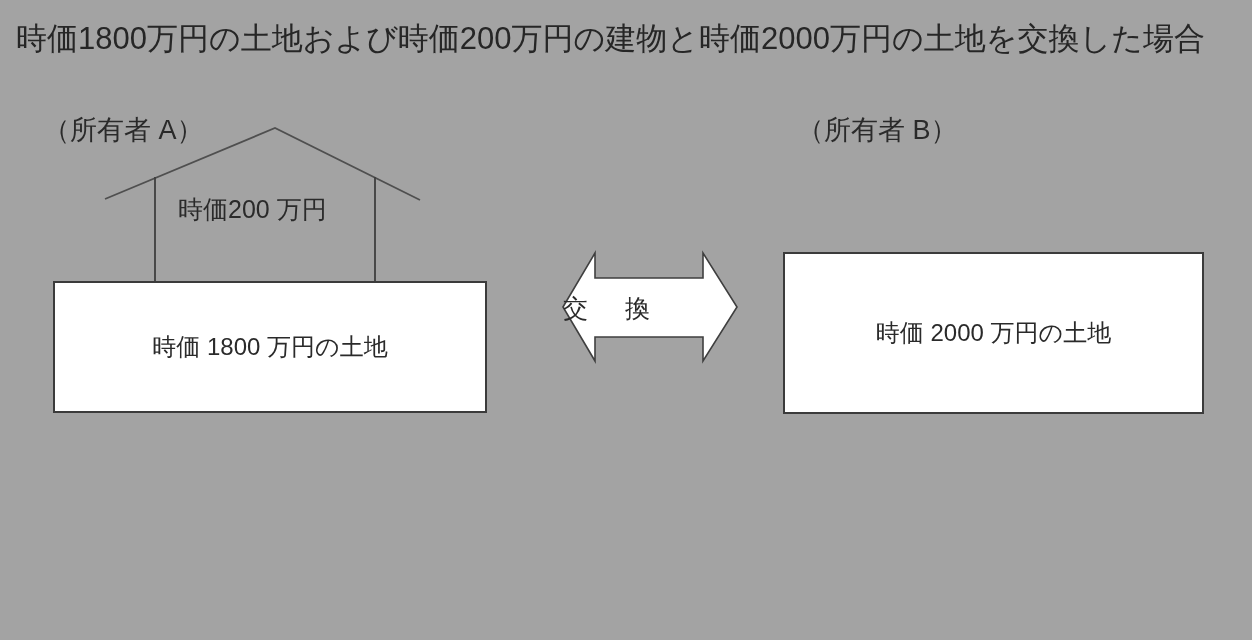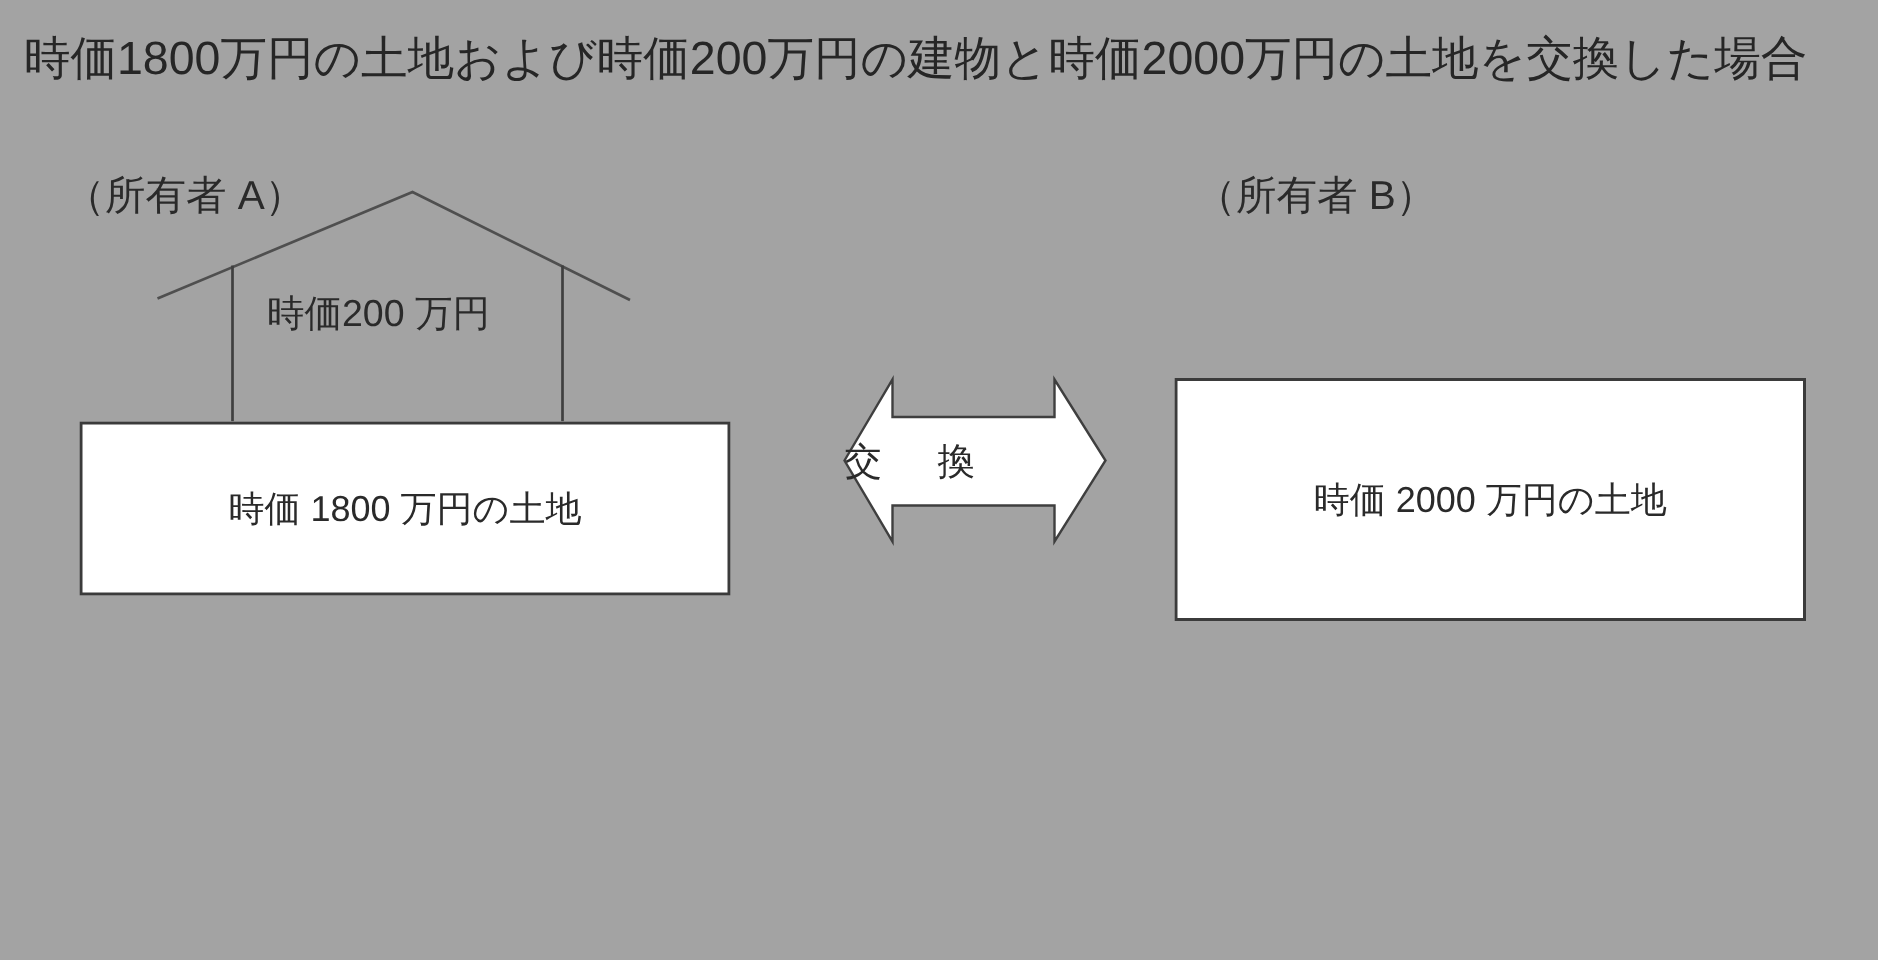--- a/index.html
+++ b/index.html
@@ -32,21 +32,21 @@
   .building-label .l2{margin-left:19px;}
   .land-box{
     position:absolute;
     box-sizing:border-box;
     border:2px solid #3b3b3b;
     background:#ffffff;
     display:flex;align-items:center;justify-content:center;
     font-size:24px;color:#2a2a2a;
     white-space:nowrap;
   }
-  .land-a{left:53px;top:281px;width:434px;height:116px;}
+  .land-a{left:53px;top:281px;width:434px;height:132px;}
   .land-b{left:783px;top:252px;width:421px;height:162px;}
   .exchange-text{
     position:absolute;left:563px;top:295px;width:174px;
     font-size:25px;line-height:26px;letter-spacing:6px;
     color:#2a2a2a;
   }
   .notes{
     position:absolute;left:0;top:451px;width:1244px;
     font-size:28px;line-height:40px;color:#262626;
   }

